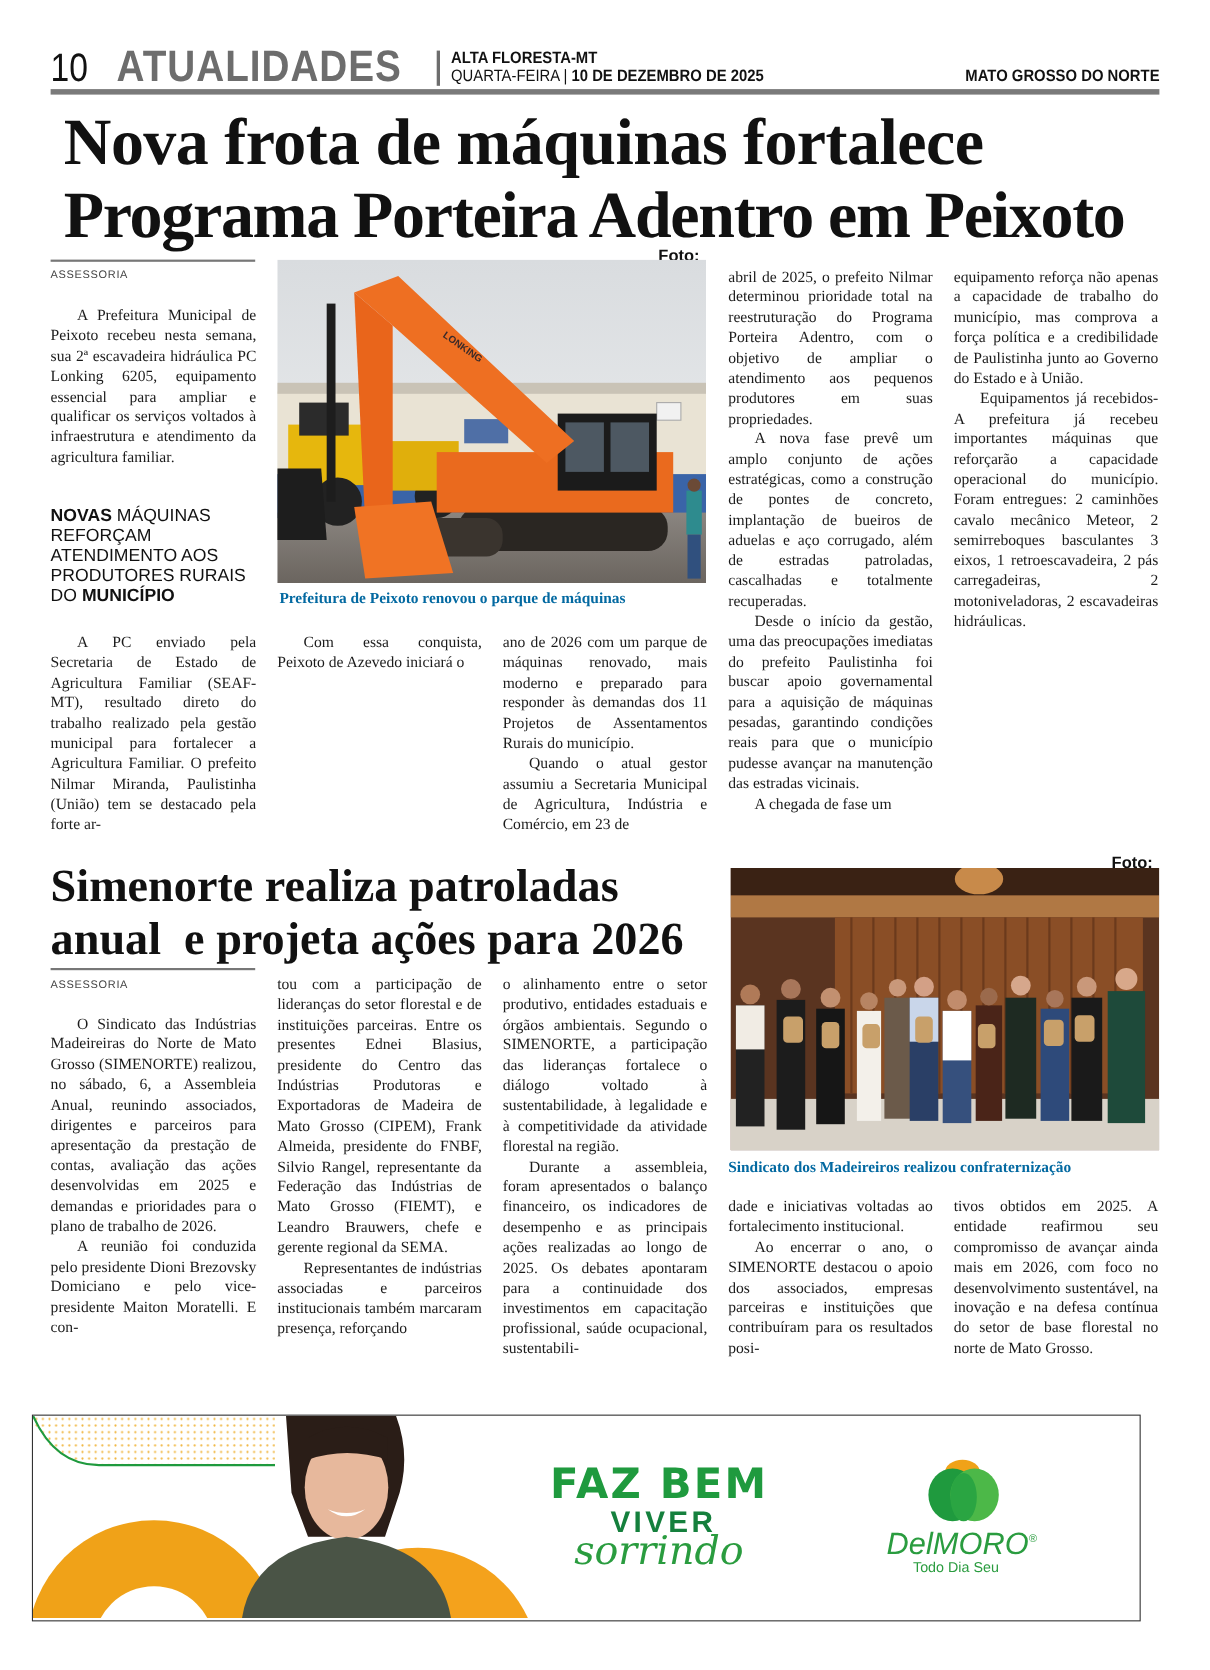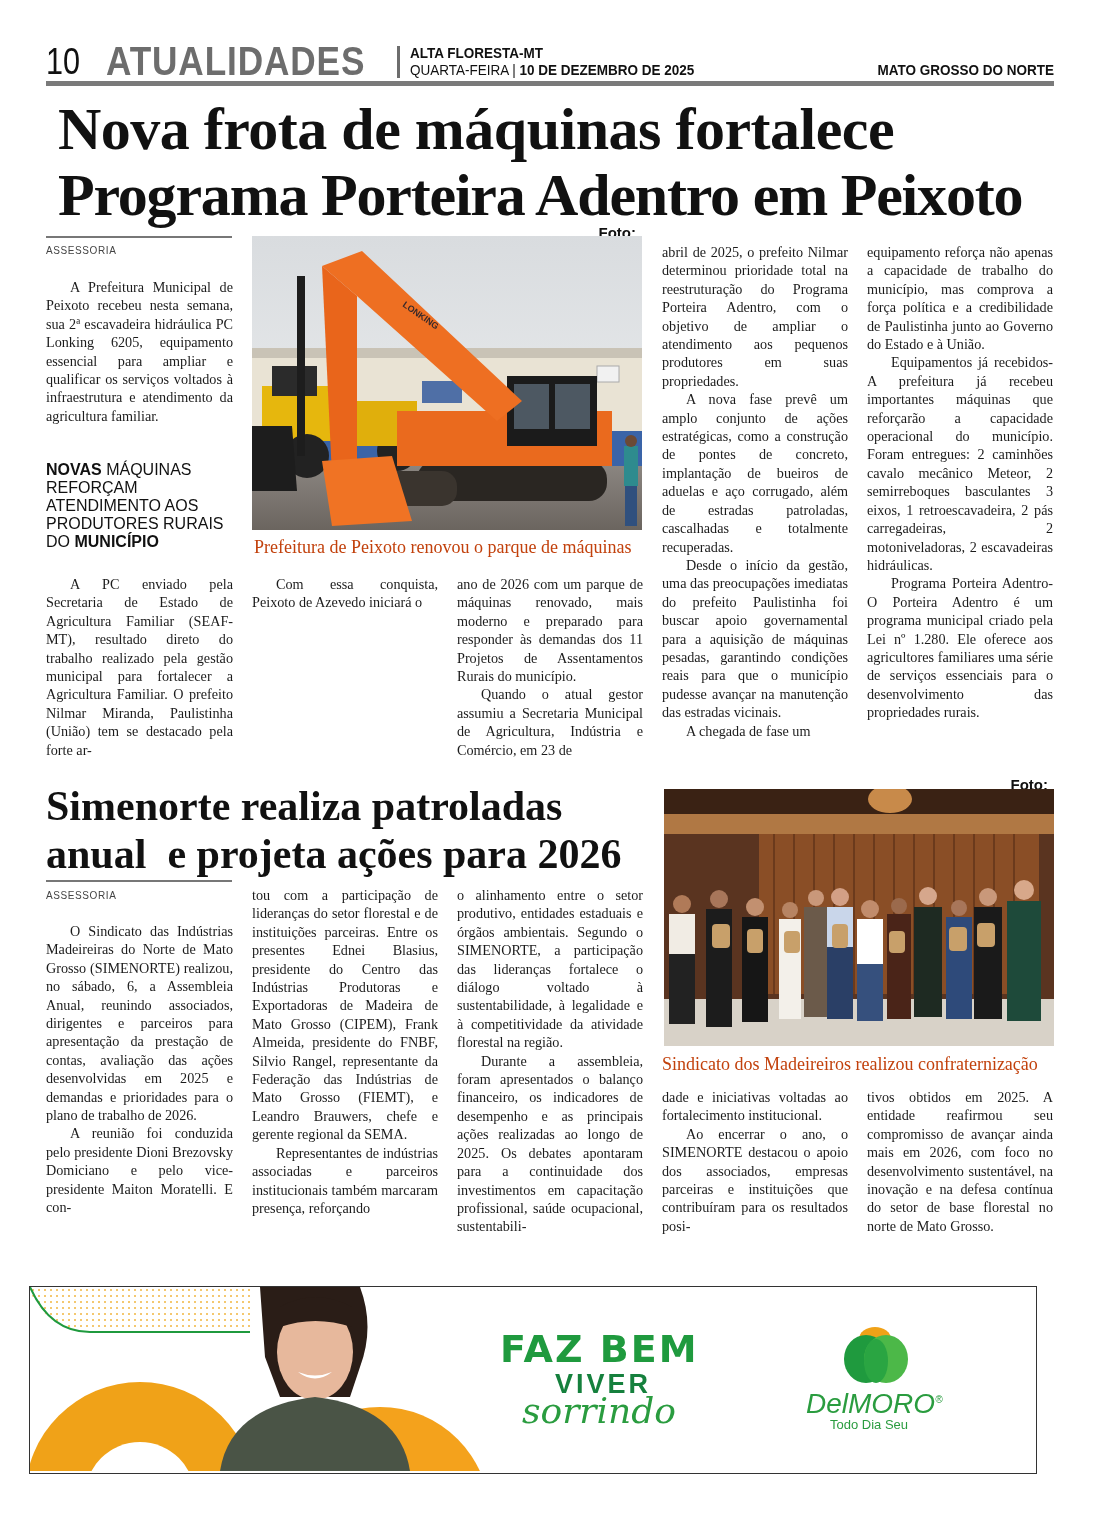--- a/index.html
+++ b/index.html
@@ -19,21 +19,21 @@
 .h1{left:58px;top:96px;width:1010px;font-family:"Liberation Serif",serif;font-weight:bold;font-size:60px;line-height:66px;color:#111;letter-spacing:-.5px}
 .h2{left:46px;top:782px;width:610px;font-family:"Liberation Serif",serif;font-weight:bold;font-size:42px;line-height:48px;color:#111}
 .credit-line{height:2px;background:#777;width:186px}
 .credit{font-family:"Liberation Sans",sans-serif;font-size:10px;letter-spacing:.6px;color:#444}
 .col{font-size:14.2px;line-height:18.4px;text-align:justify;hyphens:manual;color:#1b1b1b}
 .col p{text-indent:24px}
 .col p.noind{text-indent:0}
 .sub{font-family:"Liberation Sans",sans-serif;font-size:16px;line-height:18px;color:#111;text-transform:uppercase}
 .sub b{font-weight:900}
 .foto{font-family:Liberation Sans, sans-serif;font-weight:bold;font-size:15px;color:#111}
-.caption{font-family:"Liberation Serif",serif;font-weight:normal;font-size:18px;color:#c2410c;white-space:nowrap}
+.caption{font-family:"Liberation Serif",serif;font-weight:bold;font-size:14px;color:#0369a1;white-space:nowrap}
 
 .photo{overflow:hidden}
 
 .ad{left:29px;top:1286px;width:1008px;height:188px;border:1.5px solid #333;overflow:hidden;background:#fff}
 </style>
 </head>
 <body>
 
 <div class="abs pg-num">10</div>
 <div class="abs section">ATUALIDADES</div>
@@ -125,21 +125,20 @@
 </div>
 <div class="abs col" style="left:662px;top:243px;width:186px">
   <p class="noind">abril de 2025, o prefeito Nilmar determinou prioridade total na reestruturação do Programa Porteira Adentro, com o objetivo de ampliar o atendimento aos pequenos produtores em suas propriedades.</p>
   <p>A nova fase prevê um amplo conjunto de ações estratégicas, como a construção de pontes de concreto, implantação de bueiros de aduelas e aço corrugado, além de estradas patroladas, cascalhadas e totalmente recuperadas.</p>
   <p>Desde o início da gestão, uma das preocupações imediatas do prefeito Paulistinha foi buscar apoio governamental para a aquisição de máquinas pesadas, garantindo condições reais para que o município pudesse avançar na manutenção das estradas vicinais.</p>
   <p>A chegada de fase um</p>
 </div>
 <div class="abs col" style="left:867px;top:243px;width:186px">
   <p class="noind">equipamento reforça não apenas a capacidade de trabalho do município, mas comprova a força política e a credibilidade de Paulistinha junto ao Governo do Estado e à União.</p>
   <p>Equipamentos já recebidos- A prefeitura já recebeu importantes máquinas que reforçarão a capacidade operacional do município. Foram entregues: 2 caminhões cavalo mecânico Meteor, 2 semirreboques basculantes 3 eixos, 1 retroescavadeira, 2 pás carregadeiras, 2 motoniveladoras, 2 escavadeiras hidráulicas.</p>
-  <p>Programa Porteira Adentro- O Porteira Adentro é um programa municipal criado pela Lei nº 1.280. Ele oferece aos agricultores familiares uma série de serviços essenciais para o desenvolvimento das propriedades rurais.</p>
 </div>
 
 <div class="abs h2">
   <div>Simenorte realiza patroladas</div>
   <div style="white-space:pre">anual  e projeta ações para 2026</div>
 </div>
 
 <div class="abs credit-line" style="left:46px;top:880px"></div>
 <div class="abs credit" style="left:46px;top:890px">ASSESSORIA</div>
 

